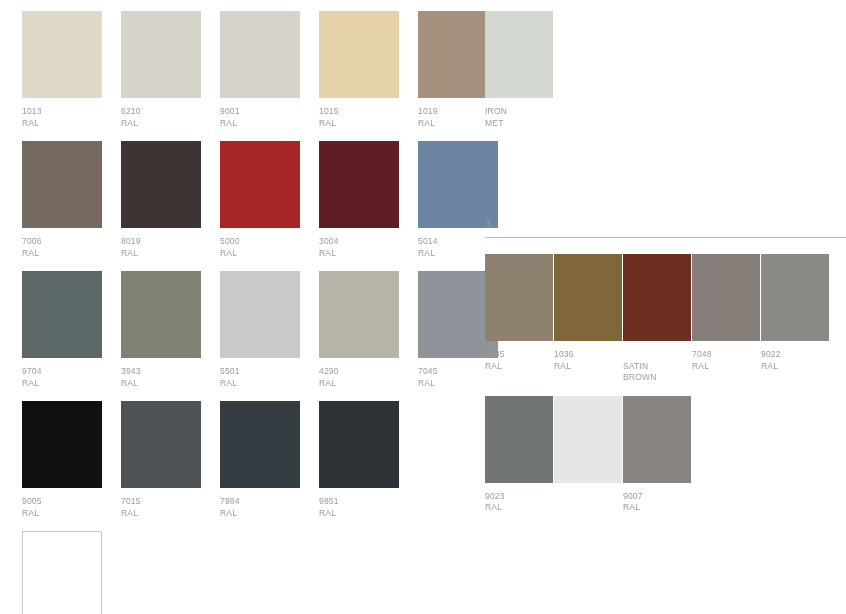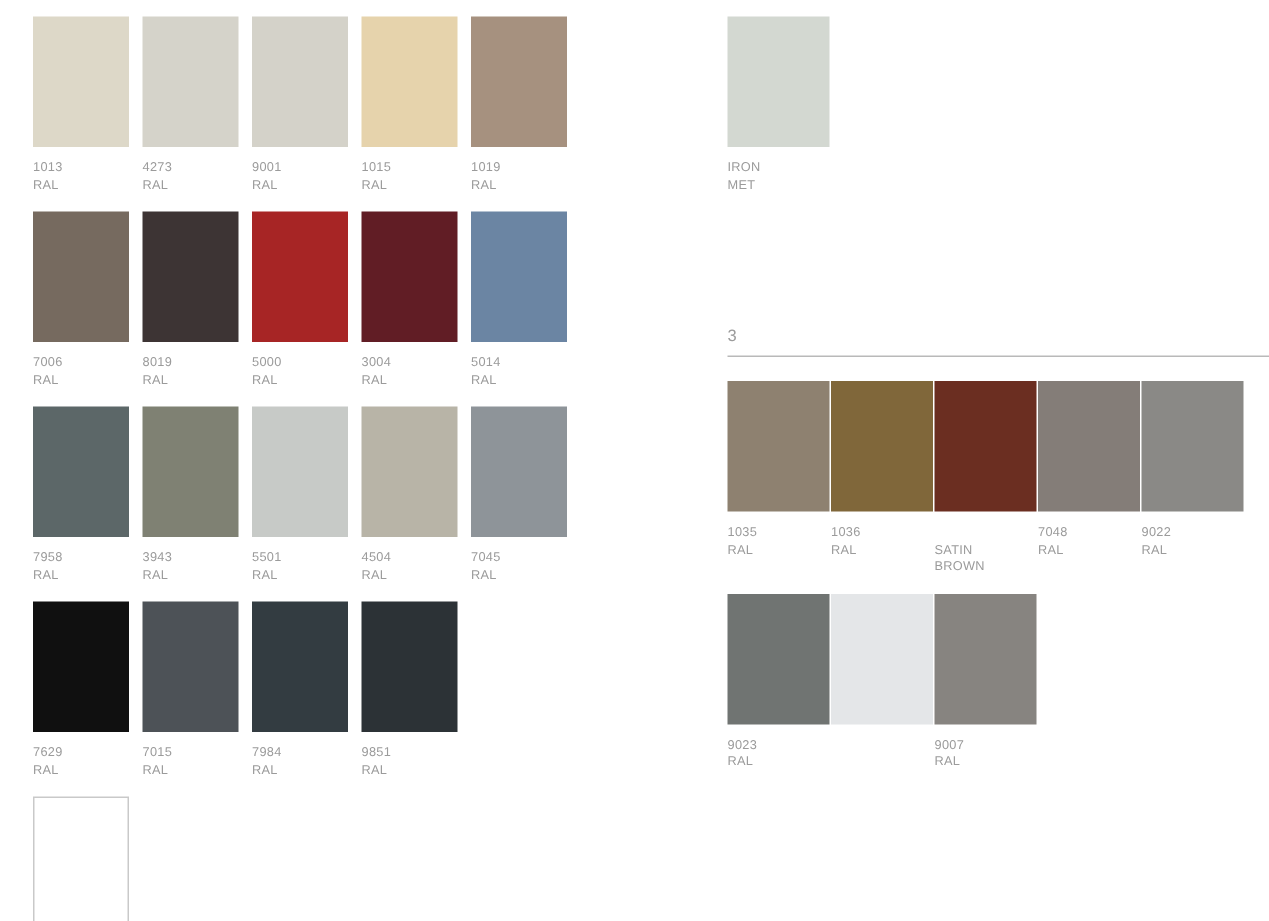--- a/index.html
+++ b/index.html
@@ -37,22 +37,22 @@
   }
 
   
   .swatch-row {
     display: flex;
     flex-direction: row;
     align-items: flex-start;
     margin-bottom: 0;
   }
   .swatch-cell {
-    width: 64px;
-    margin-right: 9px;
+    width: 80px;
+    margin-right: 19px;
     flex: 0 0 auto;
   }
   .col-right .swatch-cell {
     width: 68px;
     margin-right: 1px;
   }
 
   .swatch-chip {
     width: 100%;
     height: 87px;
@@ -105,21 +105,21 @@
         <div class="swatch-cell">
           <div class="swatch-chip" style="background: rgb(221, 216, 200);"></div>
           <div class="swatch-label">
             <span class="l1">1013</span>
             <span class="l2">RAL</span>
           </div>
         </div>
         <div class="swatch-cell">
           <div class="swatch-chip" style="background: rgb(213, 211, 202);"></div>
           <div class="swatch-label">
-            <span class="l1">4273</span>
+            <span class="l1">6210</span>
             <span class="l2">RAL</span>
           </div>
         </div>
         <div class="swatch-cell">
           <div class="swatch-chip" style="background: rgb(212, 210, 201);"></div>
           <div class="swatch-label">
             <span class="l1">9001</span>
             <span class="l2">RAL</span>
           </div>
         </div>
@@ -174,59 +174,59 @@
             <span class="l1">5014</span>
             <span class="l2">RAL</span>
           </div>
         </div>
       </div>
       <div style="height: 12px;"></div>
       <div class="swatch-row">
         <div class="swatch-cell">
           <div class="swatch-chip" style="background: rgb(92, 103, 104);"></div>
           <div class="swatch-label">
-            <span class="l1">7958</span>
+            <span class="l1">9704</span>
             <span class="l2">RAL</span>
           </div>
         </div>
         <div class="swatch-cell">
           <div class="swatch-chip" style="background: rgb(127, 129, 115);"></div>
           <div class="swatch-label">
             <span class="l1">3943</span>
             <span class="l2">RAL</span>
           </div>
         </div>
         <div class="swatch-cell">
           <div class="swatch-chip" style="background: rgb(199, 202, 199);"></div>
           <div class="swatch-label">
             <span class="l1">5501</span>
             <span class="l2">RAL</span>
           </div>
         </div>
         <div class="swatch-cell">
           <div class="swatch-chip" style="background: rgb(184, 180, 167);"></div>
           <div class="swatch-label">
-            <span class="l1">4504</span>
+            <span class="l1">4290</span>
             <span class="l2">RAL</span>
           </div>
         </div>
         <div class="swatch-cell">
           <div class="swatch-chip" style="background: rgb(142, 148, 153);"></div>
           <div class="swatch-label">
             <span class="l1">7045</span>
             <span class="l2">RAL</span>
           </div>
         </div>
       </div>
       <div style="height: 12px;"></div>
       <div class="swatch-row">
         <div class="swatch-cell">
           <div class="swatch-chip" style="background: rgb(16, 16, 16);"></div>
           <div class="swatch-label">
-            <span class="l1">7629</span>
+            <span class="l1">9005</span>
             <span class="l2">RAL</span>
           </div>
         </div>
         <div class="swatch-cell">
           <div class="swatch-chip" style="background: rgb(77, 82, 87);"></div>
           <div class="swatch-label">
             <span class="l1">7015</span>
             <span class="l2">RAL</span>
           </div>
         </div>

